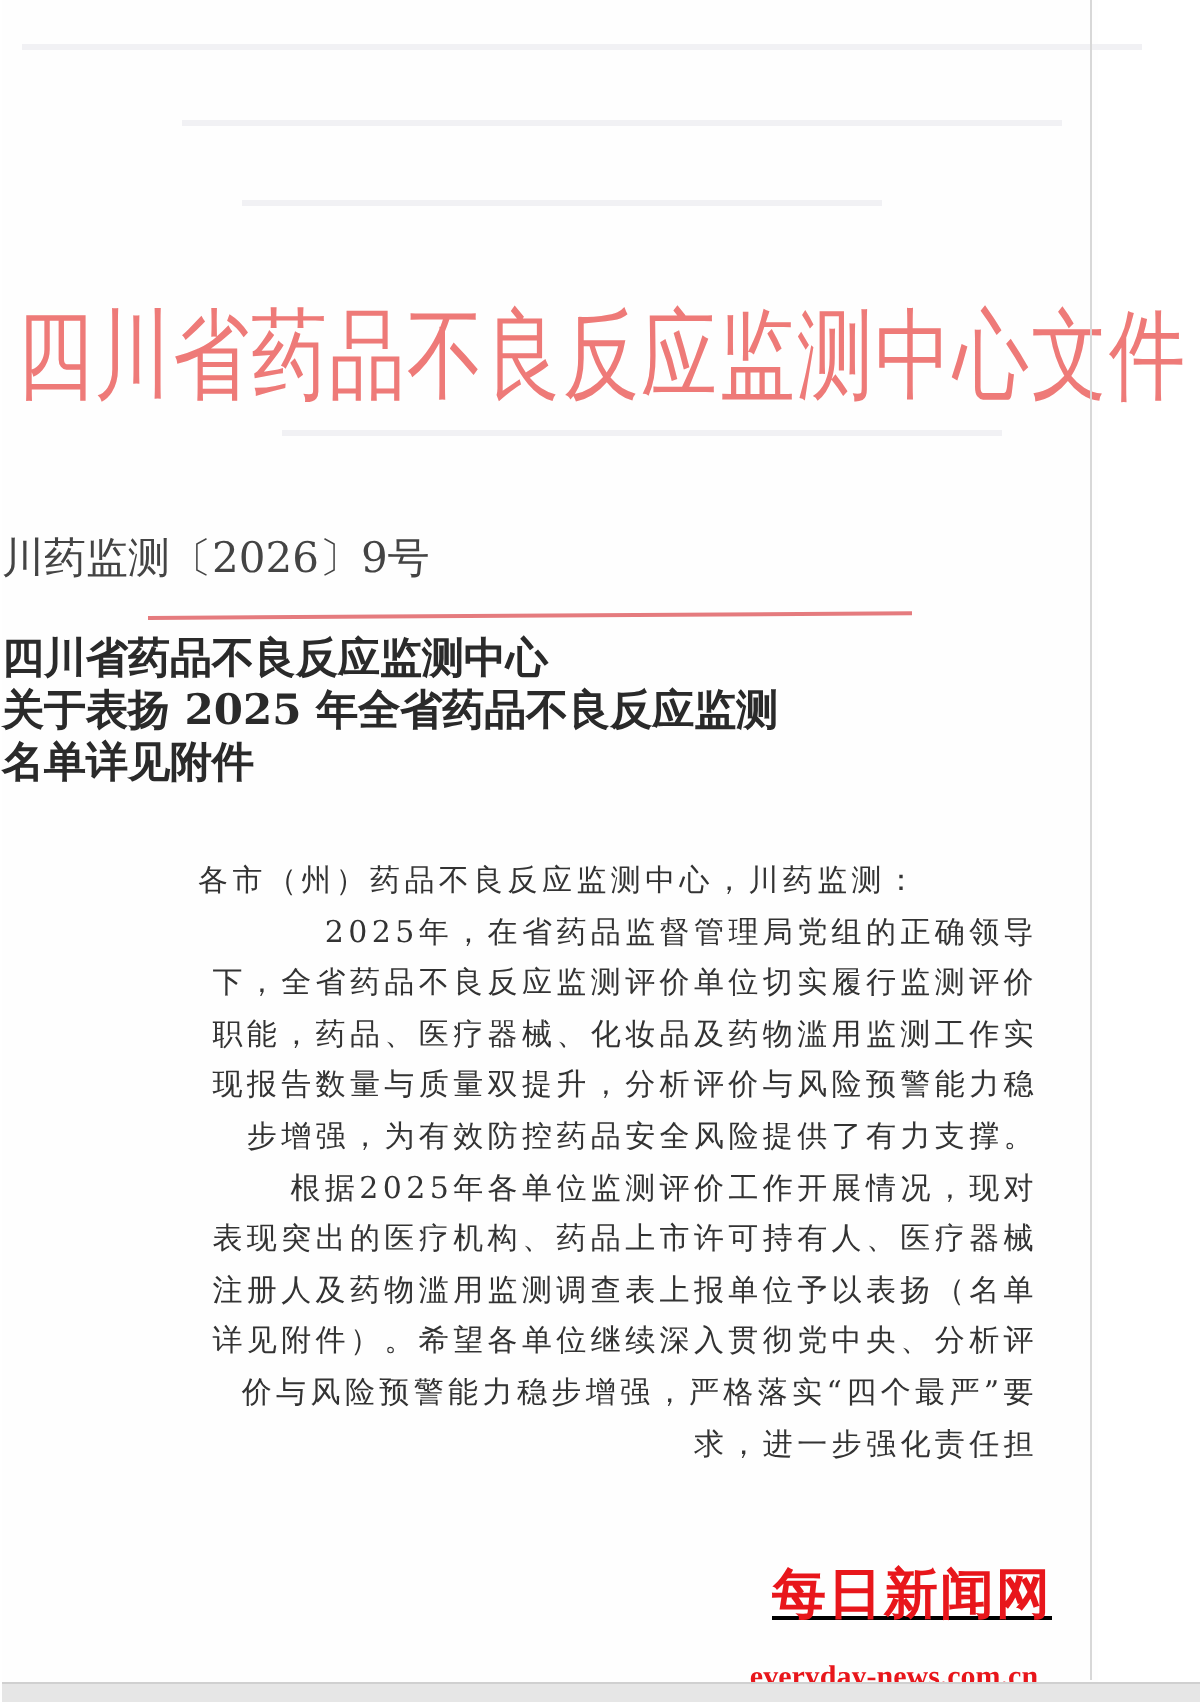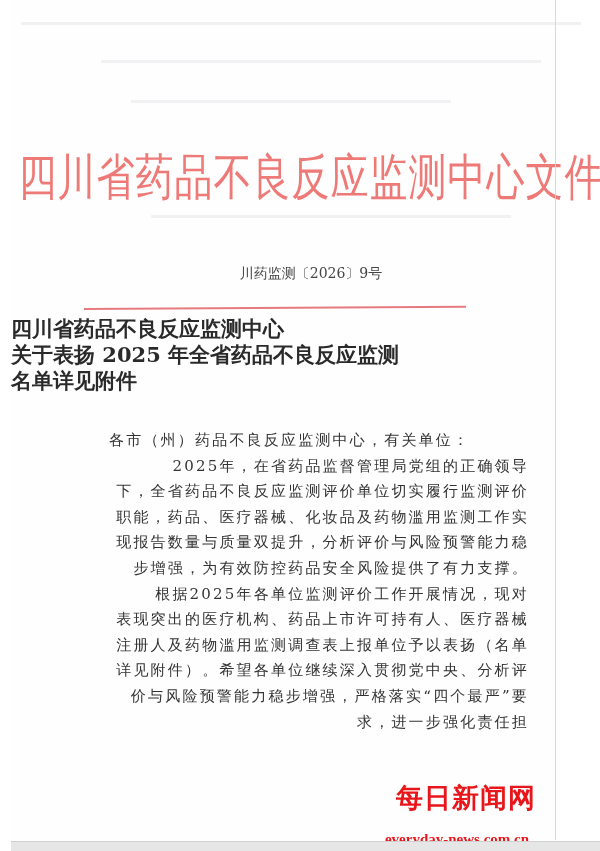--- a/index.html
+++ b/index.html
@@ -9,21 +9,21 @@
     }
     body {
       width: 600px;
       height: 851px;
       position: relative;
       overflow: hidden;
       font-family: "DejaVu Serif", "Liberation Serif", serif;
     }
     .page {
       position: absolute;
-      left: 11px; top: 0;
+      left: 1px; top: 0;
       width: 548px; height: 851px;
       background: #fefefe;
     }
     .right-edge {
       position: absolute;
       top: 0; right: 3px;
       width: 1px; height: 840px;
       background: #d8d8d8;
     }
     .bottom-edge {
@@ -48,23 +48,23 @@
       font-size: 38px;
       letter-spacing: 1px;
       transform: scaleY(1.3);
       transform-origin: center top;
       font-weight: normal;
     }
     .doc-number {
       position: absolute;
       left: 0; top: 265px;
       width: 600px;
-      text-align: center;
+      text-align: left;
       color: #444;
-      font-size: 14px;
+      font-size: 21px;
     }
     .red-rule {
       position: absolute;
       left: 73px; top: 308px;
       width: 382px; height: 2px;
       background: #e57b7e;
       transform: rotate(-0.35deg);
       transform-origin: left center;
     }
     .notice-title {
@@ -86,20 +86,21 @@
       font-size: 15px;
       line-height: 25.6px;
       letter-spacing: 2.2px;
     }
     .body-text p { margin: 0; }
     .body-text .indent { text-indent: 30px; text-align: right; }
     .watermark {
       position: absolute;
       left: 385px; top: 783px;
       text-align: center;
+      text-decoration: underline;
     }
     .watermark .wm-cn {
       color: #e8161b;
       font-family: "DejaVu Sans", "Liberation Sans", sans-serif;
       font-weight: bold;
       font-size: 27px;
       letter-spacing: 1px;
       line-height: 30px;
     }
     .watermark .wm-url {
@@ -127,21 +128,21 @@
 
   <div class="red-rule"></div>
 
   <div class="notice-title">
     <div>四川省药品不良反应监测中心</div>
     <div>关于表扬 2025 年全省药品不良反应监测</div>
     <div>名单详见附件</div>
   </div>
 
   <div class="body-text">
-    <p>各市（州）药品不良反应监测中心，有关单位：</p>
+    <p>各市（州）药品不良反应监测中心，川药监测：</p>
     <p class="indent">2025年，在省药品监督管理局党组的正确领导下，全省药品不良反应监测评价单位切实履行监测评价职能，药品、医疗器械、化妆品及药物滥用监测工作实现报告数量与质量双提升，分析评价与风险预警能力稳步增强，为有效防控药品安全风险提供了有力支撑。</p>
     <p class="indent">根据2025年各单位监测评价工作开展情况，现对表现突出的医疗机构、药品上市许可持有人、医疗器械注册人及药物滥用监测调查表上报单位予以表扬（名单详见附件）。希望各单位继续深入贯彻党中央、分析评价与风险预警能力稳步增强，严格落实“四个最严”要求，进一步强化责任担</p>
   </div>
 
   <div class="watermark">
     <div class="wm-cn">每日新闻网</div>
     <div class="wm-url">everyday-news.com.cn</div>
   </div>
 
   <div class="right-edge"></div>

